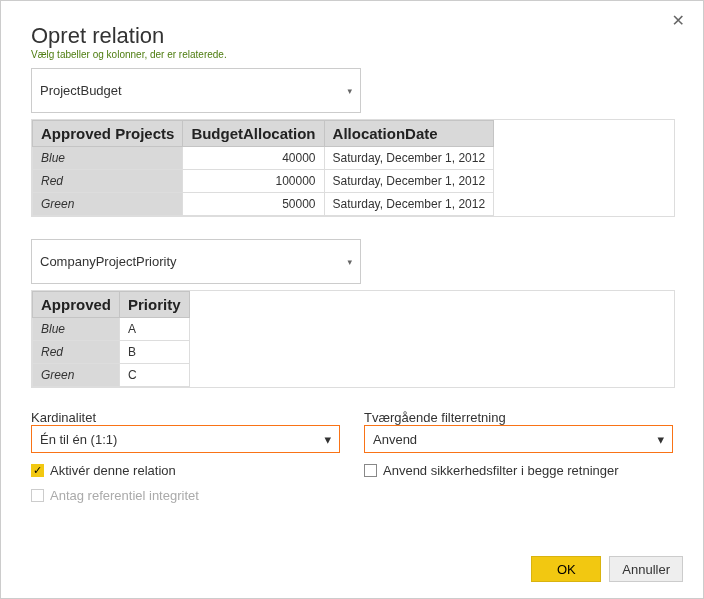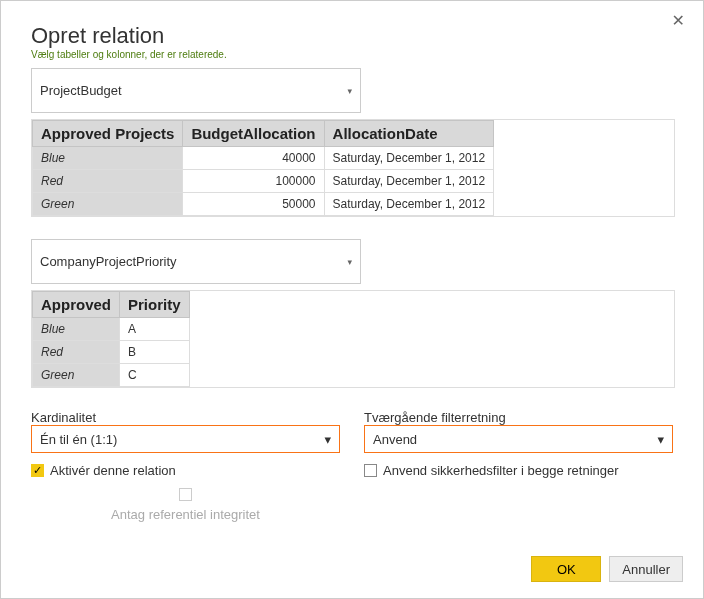--- a/index.html
+++ b/index.html
@@ -130,21 +130,20 @@
   }
   .checkbox.checked {
     border: none;
     background: #f2c811;
     color: #000;
     font-size: 11px;
     line-height: 1;
   }
   .checkbox-row.disabled {
     color: #aaa;
-    flex-direction: column;
   }
   .checkbox-row.disabled .checkbox {
     border-color: #ccc;
   }
   .footer {
     position: absolute;
     bottom: 16px;
     right: 20px;
     display: flex;
     gap: 8px;

